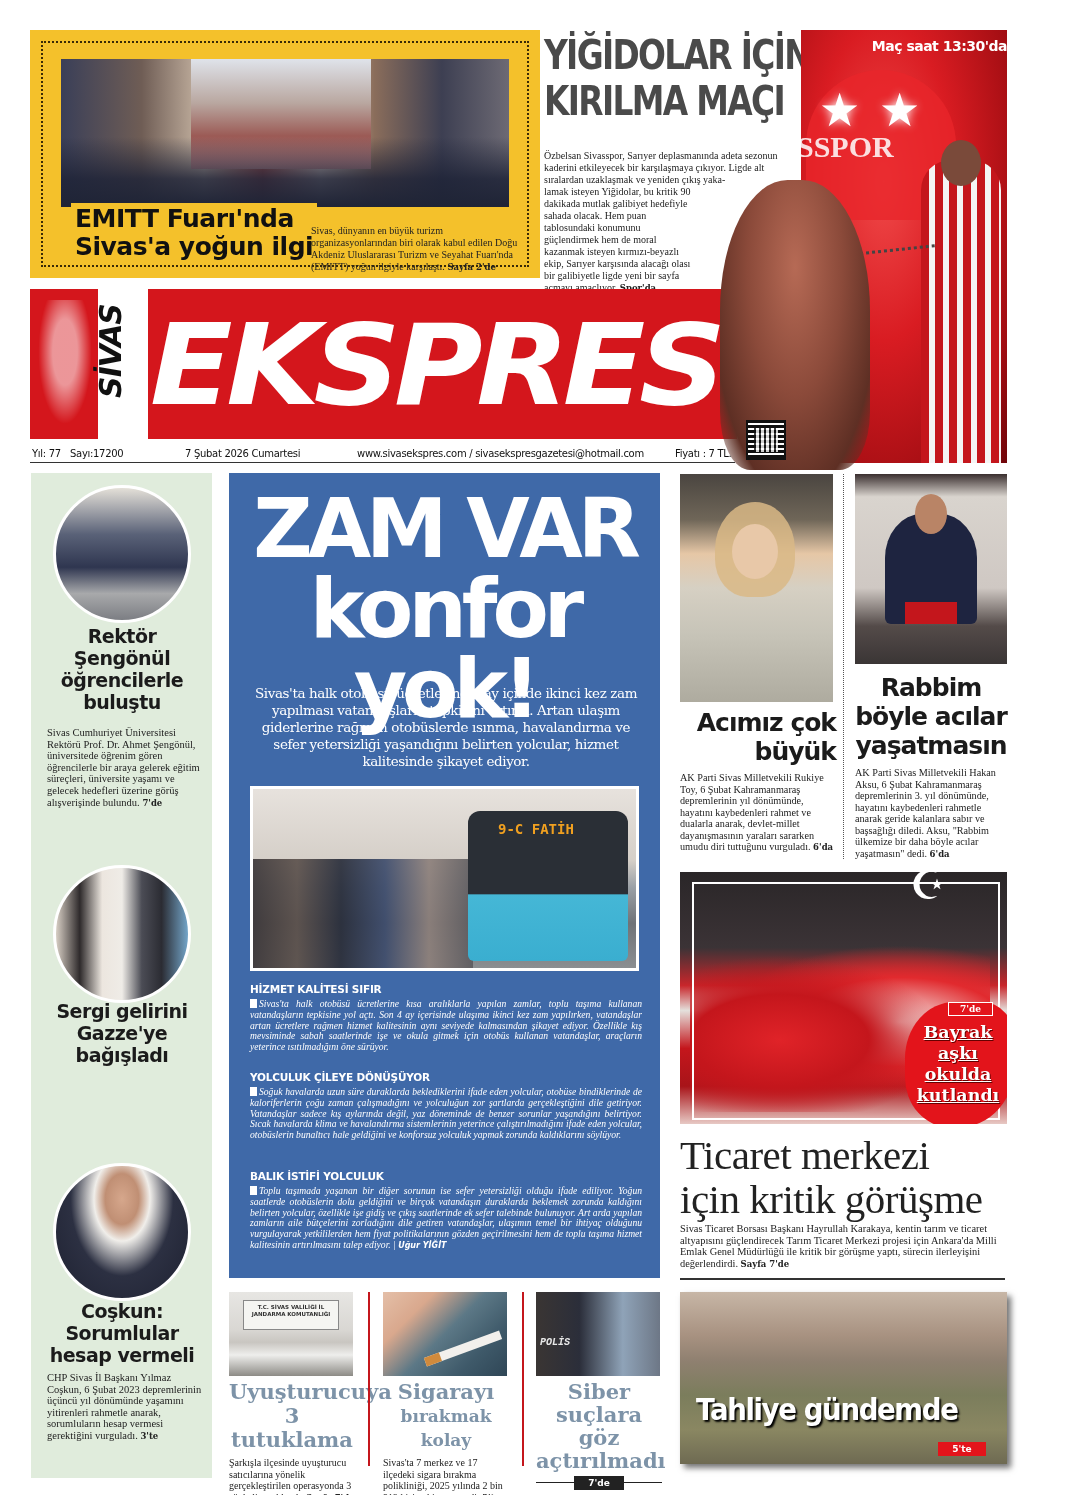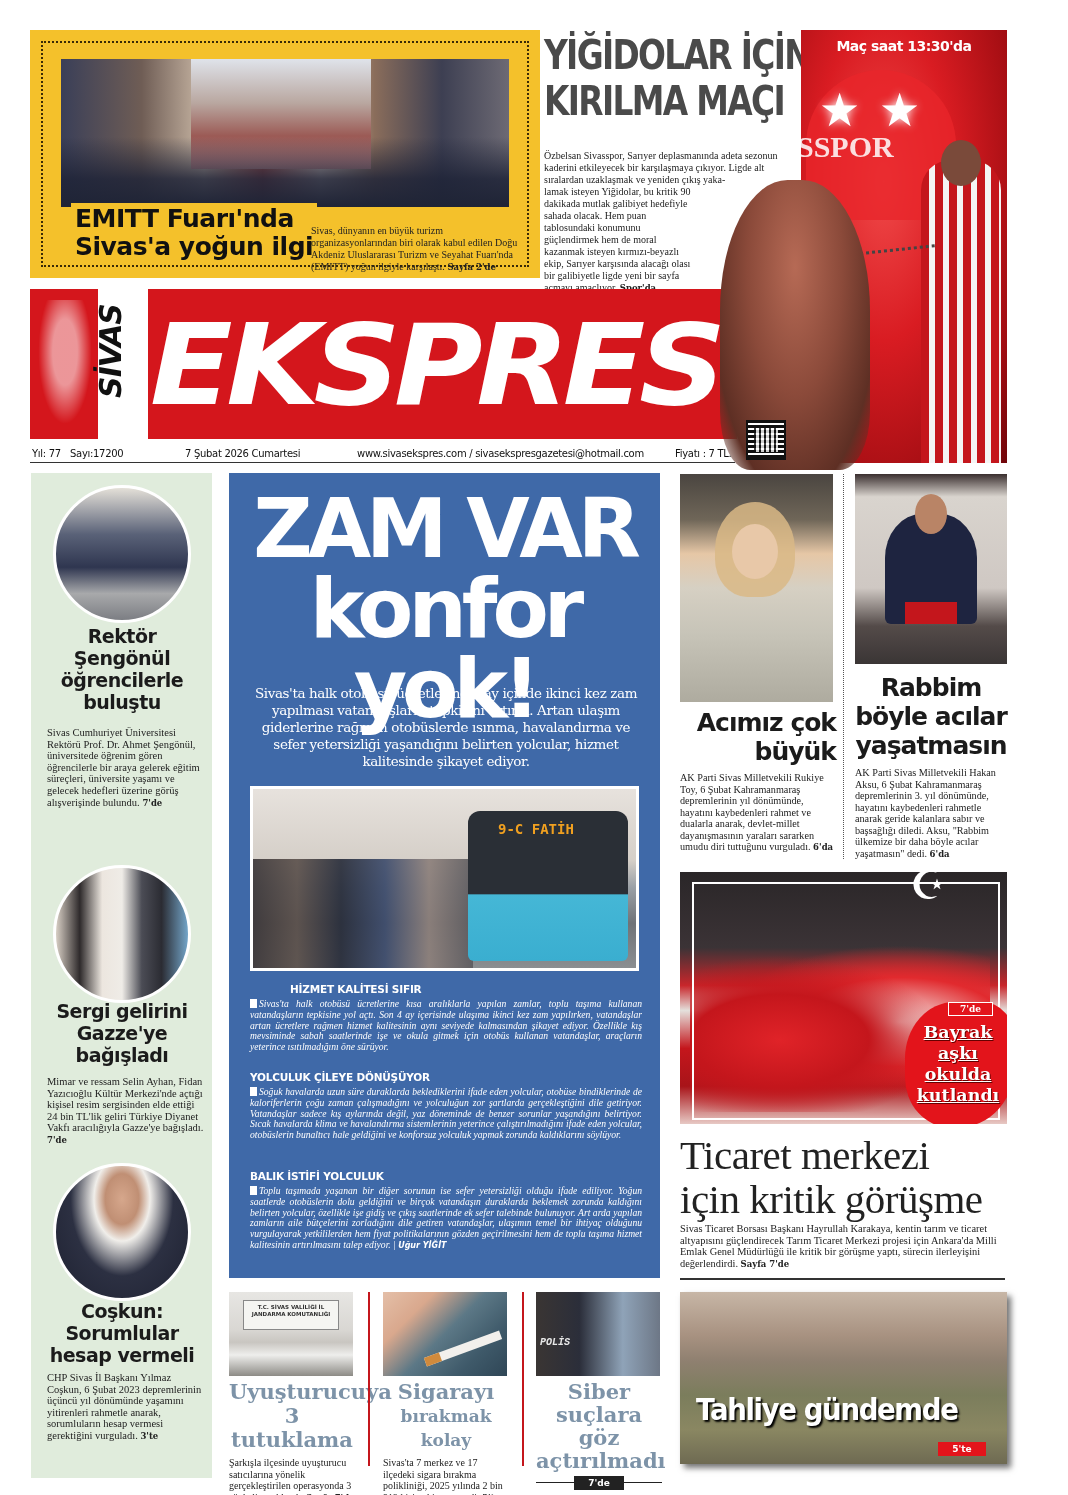--- a/index.html
+++ b/index.html
@@ -27,21 +27,21 @@
   .sport-text .narrow { display:block; width: 150px; }
   .sport-image { left: 801px; top: 30px; width: 206px; height: 433px;
     background: radial-gradient(ellipse at 40% 35%, #f14a4a 0%, #d91c22 40%, #a10d12 80%, #6f0509 100%); overflow: hidden; }
   .sport-image .crest { position:absolute; left: 5px; top: 40px; width: 150px; height: 150px; border-radius: 50% 50% 10px 10px;
     background: #e8262b; opacity: .8; }
   .sport-image .star { position:absolute; color:#fff; font-size: 46px; line-height: 46px; text-shadow: 0 0 10px #fff; }
   .sport-image .wordmark { position:absolute; left: -4px; top: 100px; font-family: "Liberation Serif", serif; font-weight: bold; color:#fff; font-size: 30px; opacity: .85; }
   .sport-image .player { position:absolute; left: 120px; top: 130px; width: 80px; height: 310px;
     background: repeating-linear-gradient(90deg,#c4161c 0 8px,#f4f4f4 8px 14px); border-radius: 30px 30px 6px 6px; }
   .sport-image .player-head { position:absolute; left: 140px; top: 110px; width: 40px; height: 46px; border-radius: 50%; background: #7a4a3a; }
-  .match-time { position:absolute; left: 0; right:0; top: 8px; text-align:center; font-family: "DejaVu Sans", sans-serif; font-weight: bold;
+  .match-time { position:absolute; left: 0; right:0; top: 8px; text-align:right; font-family: "DejaVu Sans", sans-serif; font-weight: bold;
     color: #fff; font-size: 14px; letter-spacing: -0.5px; }
   .dog { left: 720px; top: 180px; width: 150px; height: 290px;
     background: radial-gradient(ellipse at 50% 30%, #b66a55 0%, #8b4a3a 45%, #5e2f24 80%, rgba(94,47,36,0) 100%);
     border-radius: 45% 45% 20% 20%; }
   .chain { left: 825px; top: 250px; width: 110px; height: 3px; border-top: 3px dotted #444; transform: rotate(-6deg); }
 
   
   .masthead-bar { left: 30px; top: 289px; width: 707px; height: 150px; background: #d4161c; }
   .masthead-sivas-strip { left: 98px; top: 289px; width: 50px; height: 150px; background: #fff; }
   .masthead-sivas { left: 93px; top: 395px; width: 150px; font-family:"DejaVu Sans", sans-serif; font-weight:bold; font-size: 30px; color:#111;
@@ -190,24 +190,20 @@
 <div class="abs green-col">
   <div class="circle-photo p1"></div>
   <div class="side-title" style="top:152px;">Rektör Şengönül öğrencilerle buluştu</div>
   <div class="side-text" style="top:254px;">
     <span>Sivas Cumhuriyet Üniversitesi Rektörü Prof. Dr. Ahmet Şengönül, üniversitede öğrenim gören öğrencilerle bir araya gelerek eğitim süreçleri, üniversite yaşamı ve gelecek hedefleri üzerine görüş alışverişinde bulundu.</span>
     <span class="ref">7'de</span>
   </div>
 
   <div class="circle-photo p2" style="top:392px;"></div>
   <div class="side-title" style="top:527px;">Sergi gelirini Gazze'ye bağışladı</div>
-  <div class="side-text" style="top:603px;">
-    <span>Mimar ve ressam Selin Ayhan, Fidan Yazıcıoğlu Kültür Merkezi'nde açtığı kişisel resim sergisinden elde ettiği 24 bin TL'lik geliri Türkiye Diyanet Vakfı aracılığıyla Gazze'ye bağışladı.</span>
-    <span class="ref">7'de</span>
-  </div>
 
   <div class="circle-photo p3" style="top:690px;"></div>
   <div class="side-title" style="top:827px;">Coşkun: Sorumlular hesap vermeli</div>
   <div class="side-text" style="top:899px;">
     <span>CHP Sivas İl Başkanı Yılmaz Coşkun, 6 Şubat 2023 depremlerinin üçüncü yıl dönümünde yaşamını yitirenleri rahmetle anarak, sorumluların hesap vermesi gerektiğini vurguladı.</span>
     <span class="ref">3'te</span>
   </div>
 </div>
 
 <div class="abs blue-col">
@@ -216,21 +212,21 @@
     <span class="l2">konfor yok!</span>
   </div>
   <div class="zam-lede">Sivas'ta halk otobüsü ücretlerine 4 ay içinde ikinci kez zam yapılması vatandaşların tepkisini artırdı. Artan ulaşım giderlerine rağmen otobüslerde ısınma, havalandırma ve sefer yetersizliği yaşandığını belirten yolcular, hizmet kalitesinde şikayet ediyor.</div>
   <div class="bus-photo">
     <div class="crowd"></div>
     <div class="bus">
       <div class="bus-sign">9-C  FATİH</div>
     </div>
   </div>
 
-  <div class="sub-head" style="top:510px;margin-left:40px;">HİZMET KALİTESİ SIFIR</div>
+  <div class="sub-head" style="top:510px;">HİZMET KALİTESİ SIFIR</div>
   <div class="sub-text" style="top:526px;">Sivas'ta halk otobüsü ücretlerine kısa aralıklarla yapılan zamlar, toplu taşıma kullanan vatandaşların tepkisine yol açtı. Son 4 ay içerisinde ulaşıma ikinci kez zam yapılırken, vatandaşlar artan ücretlere rağmen hizmet kalitesinin aynı seviyede kalmasından şikayet ediyor. Özellikle kış mevsiminde sabah saatlerinde işe ve okula gitmek için otobüs kullanan vatandaşlar, araçların yeterince ısıtılmadığını öne sürüyor.</div>
 
   <div class="sub-head" style="top:598px;">YOLCULUK ÇİLEYE DÖNÜŞÜYOR</div>
   <div class="sub-text" style="top:614px;">Soğuk havalarda uzun süre duraklarda beklediklerini ifade eden yolcular, otobüse bindiklerinde de kaloriferlerin çoğu zaman çalışmadığını ve yolculuğun zor şartlarda gerçekleştiğini dile getiriyor. Vatandaşlar sadece kış aylarında değil, yaz döneminde de benzer sorunlar yaşandığını belirtiyor. Sıcak havalarda klima ve havalandırma sistemlerinin yeterince çalıştırılmadığını ifade eden yolcular, otobüslerin bunaltıcı hale geldiğini ve konforsuz yolculuk yapmak zorunda kaldıklarını söylüyor.</div>
 
   <div class="sub-head" style="top:697px;">BALIK İSTİFİ YOLCULUK</div>
   <div class="sub-text" style="top:713px;"><span>Toplu taşımada yaşanan bir diğer sorunun ise sefer yetersizliği olduğu ifade ediliyor. Yoğun saatlerde otobüslerin dolu geldiğini ve birçok vatandaşın duraklarda beklemek zorunda kaldığını belirten yolcular, özellikle işe gidiş ve çıkış saatlerinde ek sefer talebinde bulunuyor. Art arda yapılan zamların aile bütçelerini zorladığını dile getiren vatandaşlar, ulaşımın temel bir ihtiyaç olduğunu vurgulayarak yetkililerden hem fiyat politikalarının gözden geçirilmesini hem de toplu taşıma hizmet kalitesinin artırılmasını talep ediyor.</span> | <span class="byline">Uğur YİĞİT</span></div>
 </div>
 
 <div class="pol-photo pol1"></div>

